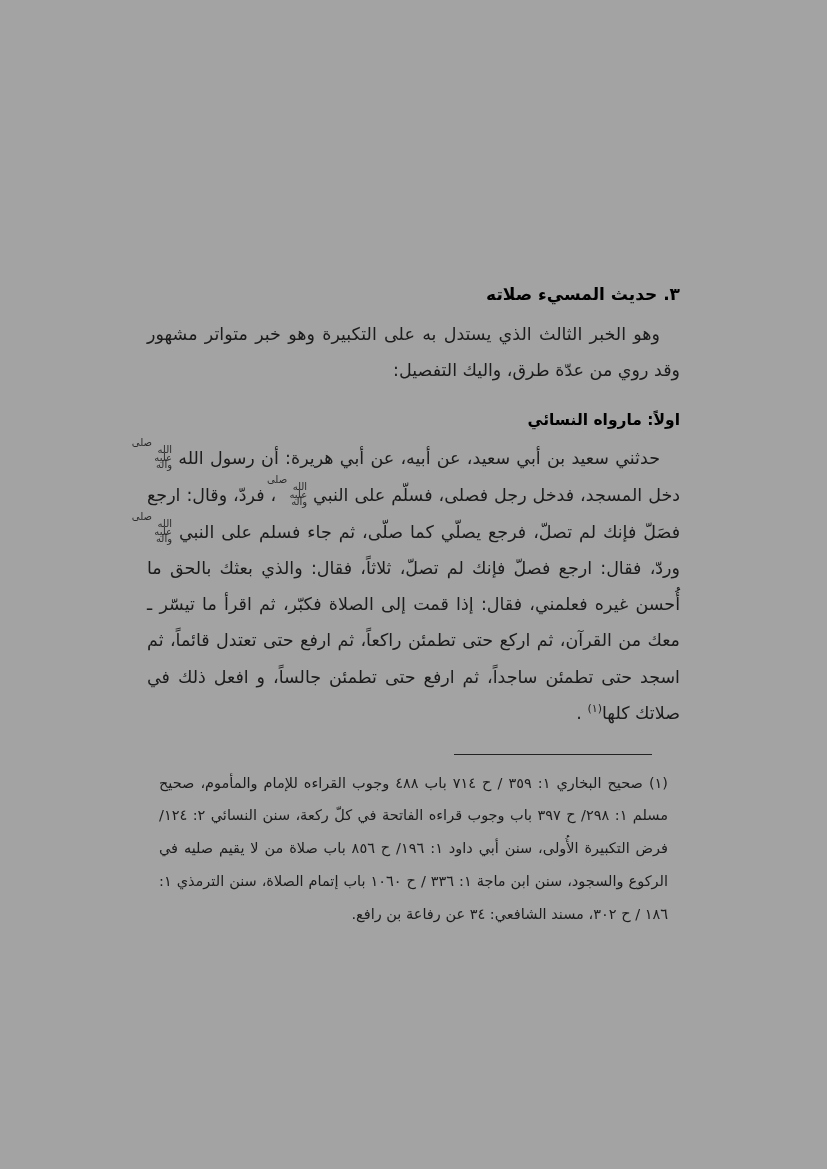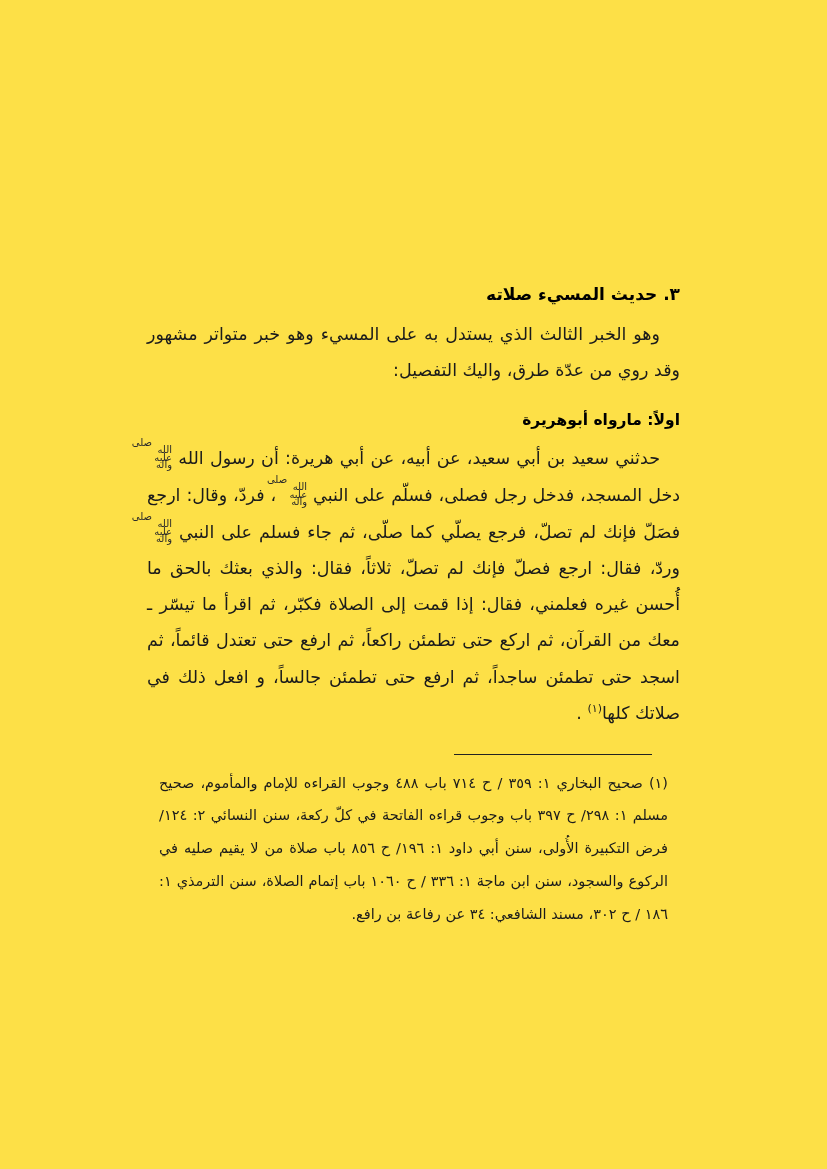--- a/index.html
+++ b/index.html
@@ -4,21 +4,21 @@
 <style>
   html, body {
     margin: 0;
     padding: 0;
     background: #ffffff;
   }
   .page {
     position: relative;
     width: 827px;
     height: 1169px;
-    background: #fde047;
+    background: #a3a3a3;
     overflow: hidden;
     font-family: "DejaVu Sans", sans-serif;
     color: #1b1b1b;
     direction: rtl;
   }
   .content {
     position: absolute;
     top: 284px;
     left: 147px;
     width: 533px;
@@ -74,23 +74,23 @@
   }
 </style>
 </head>
 <body>
 
 <div class="page">
   <div class="content">
 
     <h2 class="section-heading">٣. حديث المسيء صلاته</h2>
 
-    <p class="body-par">وهو الخبر الثالث الذي يستدل به على المسيء وهو خبر متواتر مشهور وقد روي من عدّة طرق، واليك التفصيل:</p>
+    <p class="body-par">وهو الخبر الثالث الذي يستدل به على التكبيرة وهو خبر متواتر مشهور وقد روي من عدّة طرق، واليك التفصيل:</p>
 
-    <h3 class="sub-heading">اولاً: مارواه أبوهريرة</h3>
+    <h3 class="sub-heading">اولاً: مارواه النسائي</h3>
 
 
     <p class="body-par"><span>حدثني سعيد بن أبي سعيد، عن أبيه، عن أبي هريرة: أن رسول الله </span><span class="seal">صلى الله عليه وآله</span><span> دخل المسجد، فدخل رجل فصلى، فسلّم على النبي </span><span class="seal">صلى الله عليه وآله</span><span> ، فردّ، وقال: ارجع فصَلّ فإنك لم تصلّ، فرجع يصلّي كما صلّى، ثم جاء فسلم على النبي </span><span class="seal">صلى الله عليه وآله</span><span> وردّ، فقال: ارجع فصلّ فإنك لم تصلّ، ثلاثاً، فقال: والذي بعثك بالحق ما أُحسن غيره فعلمني، فقال: إذا قمت إلى الصلاة فكبّر، ثم اقرأ ما تيسّر ـ معك من القرآن، ثم اركع حتى تطمئن راكعاً، ثم ارفع حتى تعتدل قائماً، ثم اسجد حتى تطمئن ساجداً، ثم ارفع حتى تطمئن جالساً، و افعل ذلك في صلاتك كلها</span><sup class="fn-ref">(١)</sup><span> .</span></p>
 
     <hr class="footnote-rule">
 
     <p class="footnote-par"><span>(١)</span><span> صحيح البخاري ١: ٣٥٩ / ح ٧١٤ باب ٤٨٨ وجوب القراءه للإمام والمأموم، صحيح مسلم ١: ٢٩٨/ ح ٣٩٧ باب وجوب قراءه الفاتحة في كلّ ركعة، سنن النسائي ٢: ١٢٤/ فرض التكبيرة الأُولى، سنن أبي داود ١: ١٩٦/ ح ٨٥٦ باب صلاة من لا يقيم صليه في الركوع والسجود، سنن ابن ماجة ١: ٣٣٦ / ح ١٠٦٠ باب إتمام الصلاة، سنن الترمذي ١: ١٨٦ / ح ٣٠٢، مسند الشافعي: ٣٤ عن رفاعة بن رافع.</span></p>
 
   </div>
 </div>

